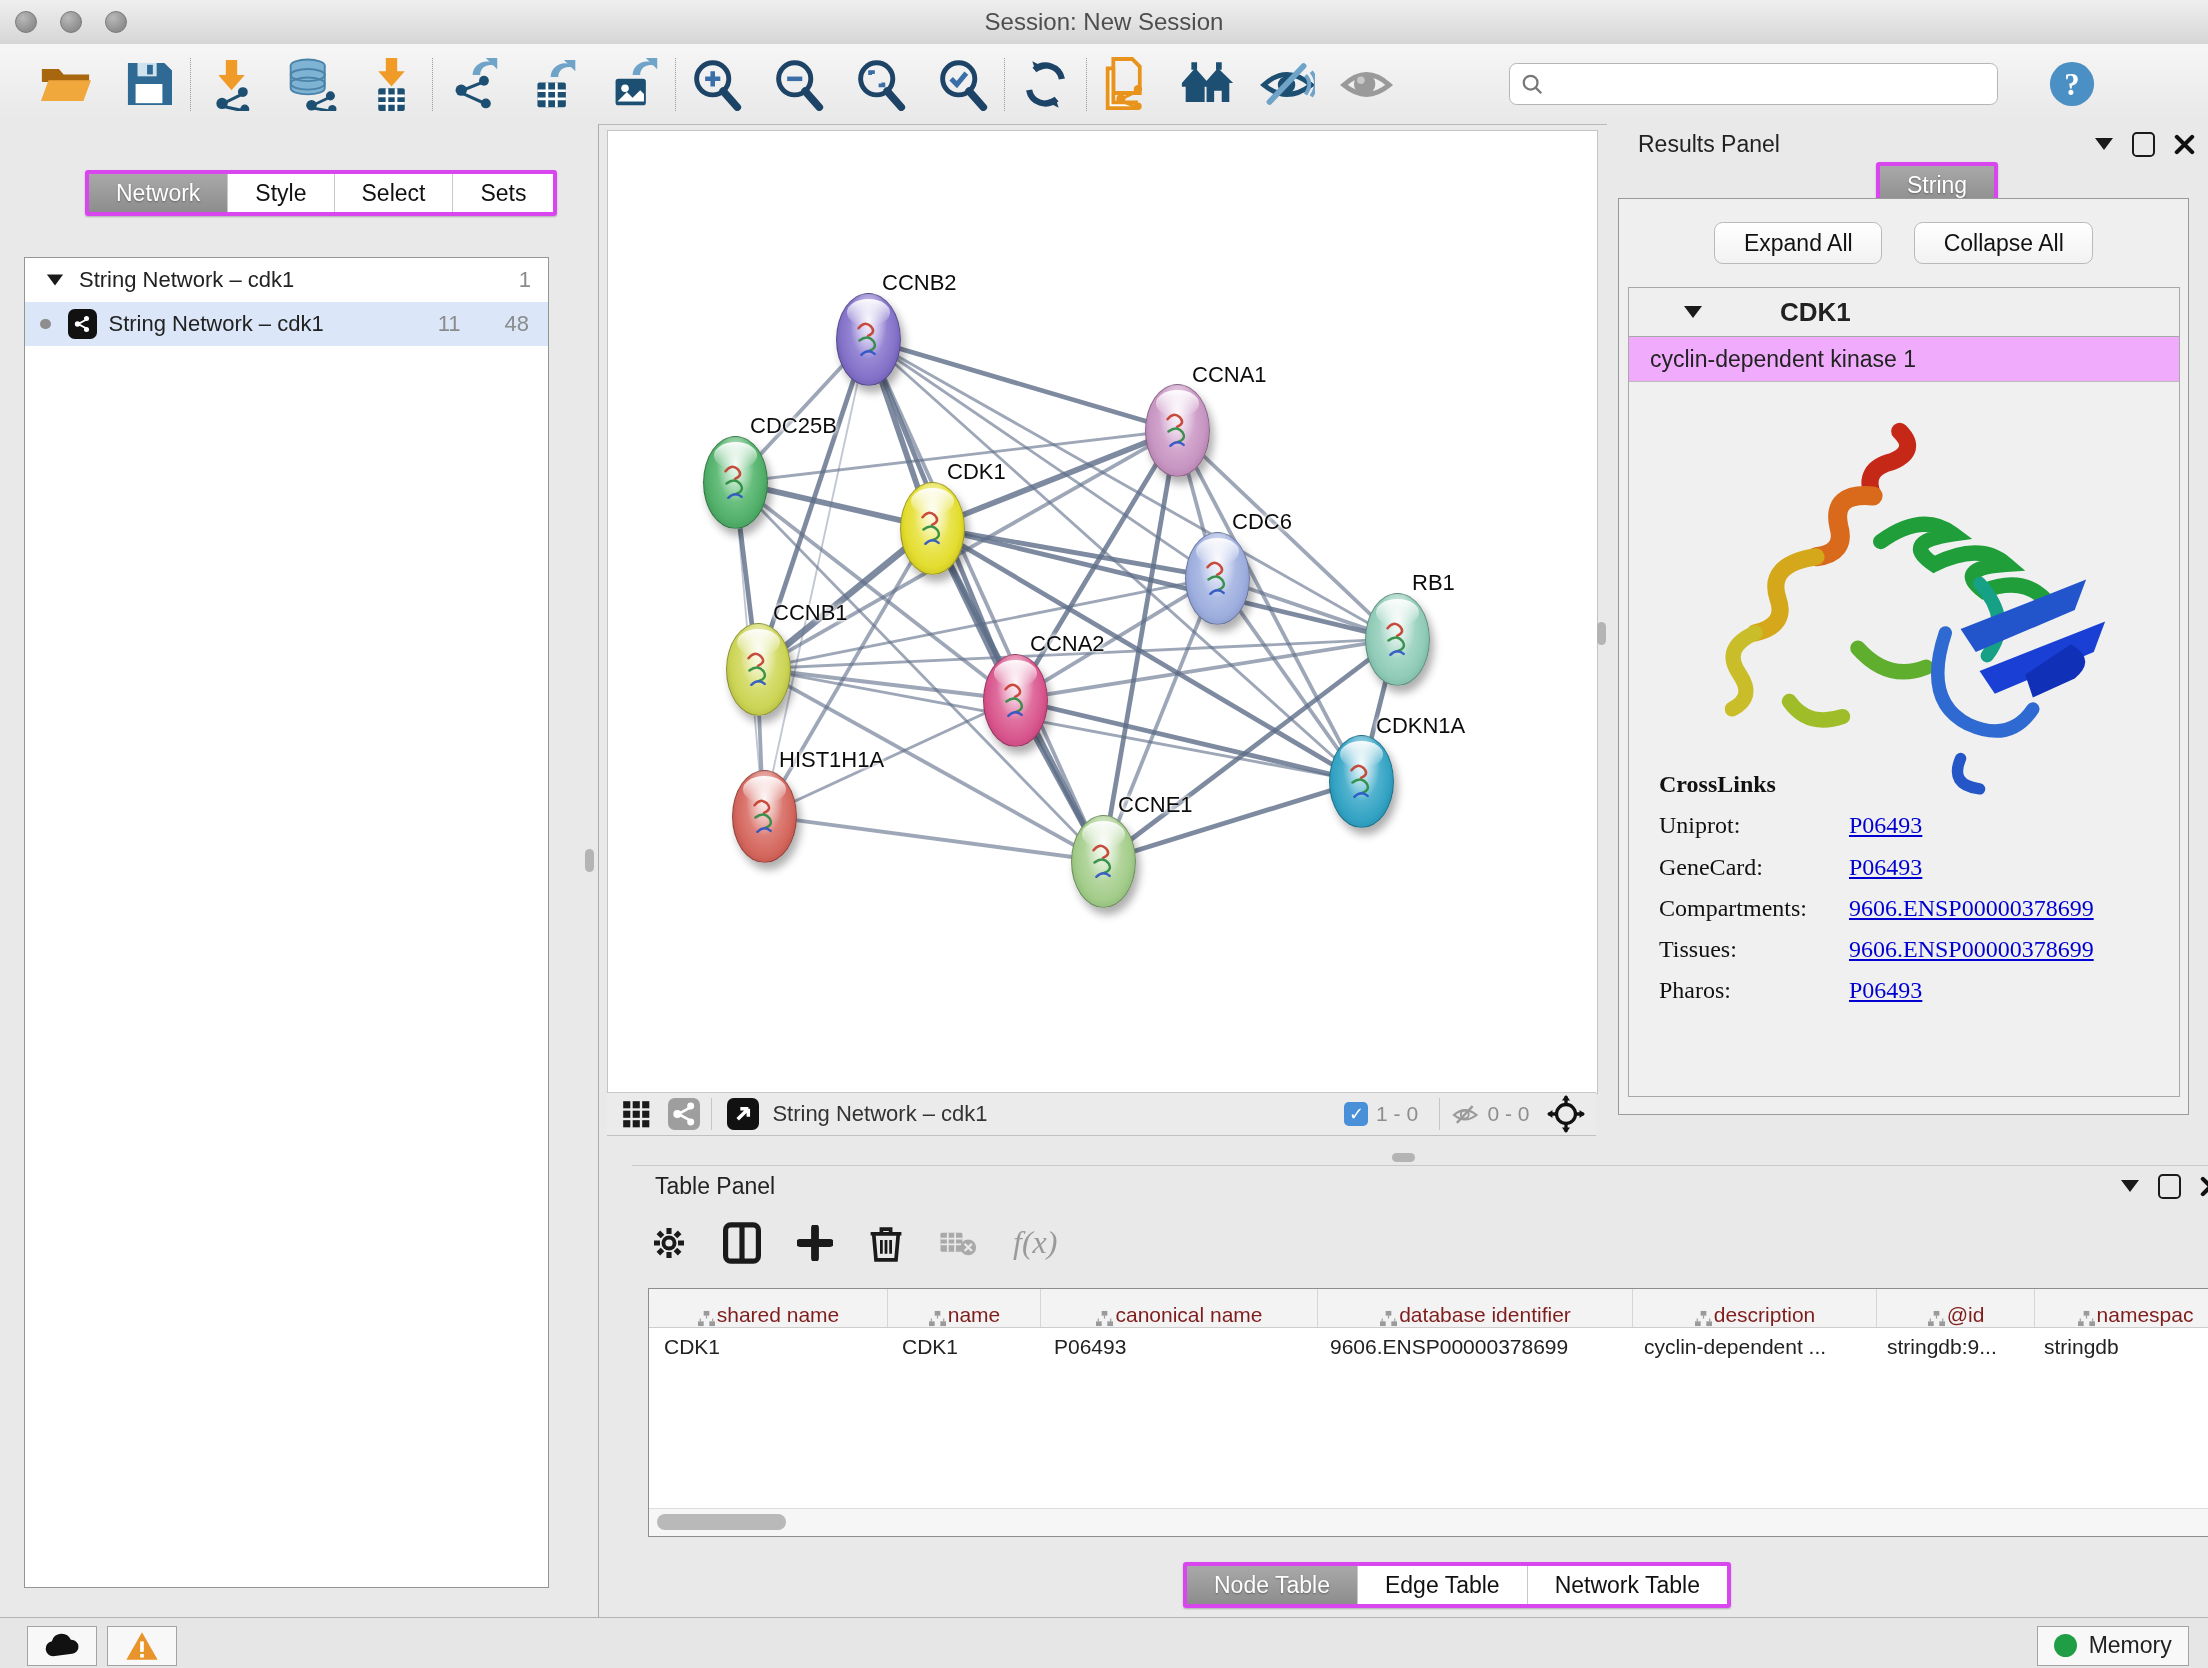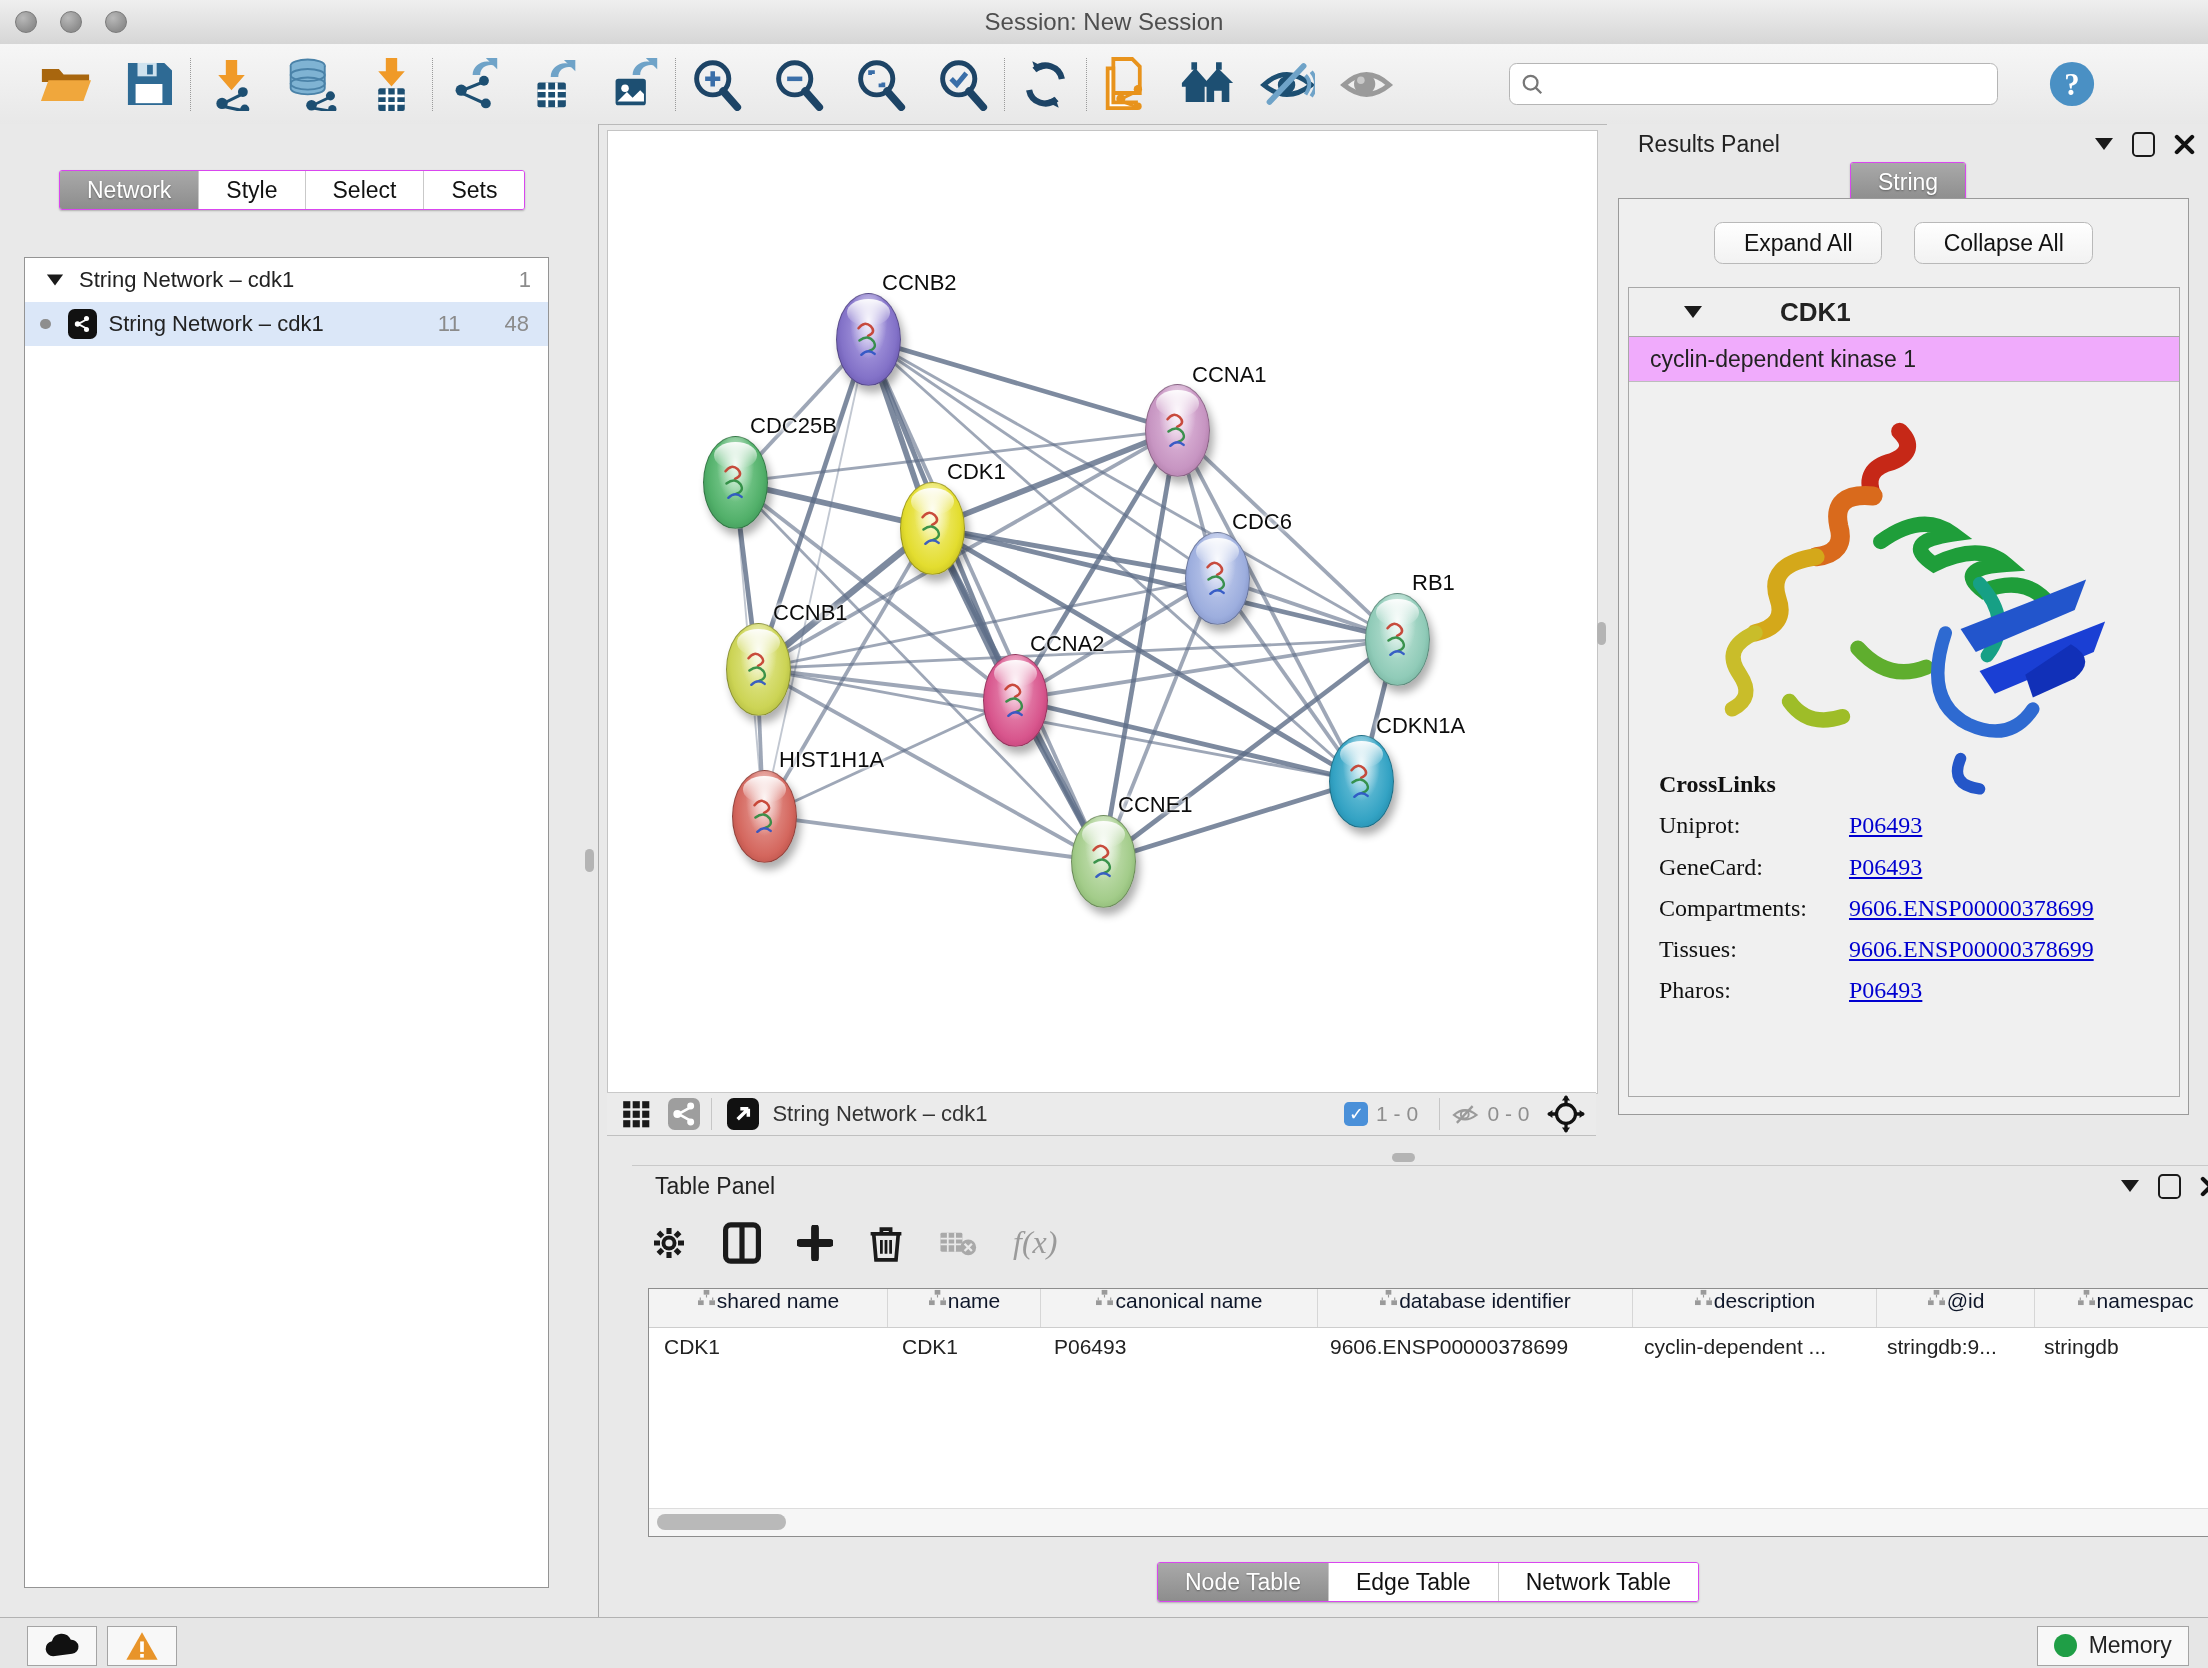--- a/index.html
+++ b/index.html
@@ -26,21 +26,21 @@
   .searchbox input{border:none;outline:none;font-size:21px;flex:1;background:transparent;
     font-family:"Liberation Sans","DejaVu Sans",sans-serif;}
 
   
   .panel-title{font-size:23px;color:#222;}
   .pc-group{display:flex;align-items:center;gap:19px;}
   .pc-tri{width:0;height:0;border-left:9.5px solid transparent;border-right:9.5px solid transparent;
     border-top:12.4px solid #1a1a1a;}
   .pc-box{width:19px;height:21px;border:2.9px solid #1a1a1a;border-radius:4.8px;}
   .seg{display:inline-flex;border-radius:3px;overflow:hidden;
-    box-shadow:0 1px 1.9px rgba(0,0,0,.25);border:1px solid #d946ef;}
+    box-shadow:0 1px 1.9px rgba(0,0,0,.25);border:4px solid #d946ef;margin-left:26px;}
   .seg .tab{padding:0 27px;height:38px;line-height:38px;font-size:23px;background:#fff;
     color:#111;border-right:1px solid #c9c9c9;cursor:default;white-space:nowrap;}
   .seg .tab:last-child{border-right:none;}
   .seg .tab.active{background:linear-gradient(#a9a9a9,#8d8d8d);color:#fff;text-shadow:0 1px 1.9px rgba(0,0,0,.35);}
 
   
   .ctrl{left:0;top:124px;width:598px;height:1493px;background:#e9e9e9;border-right:1px solid #ababab;}
   .ctrl-head{position:absolute;left:0;top:0;width:100%;height:40px;display:flex;align-items:center;}
   .netlist{position:absolute;left:24px;top:133px;width:523px;height:1329px;background:#fff;border:1px solid #949494;}
   .nl-row{height:44px;display:flex;align-items:center;font-size:22px;}
@@ -77,21 +77,21 @@
   .xl-row{display:flex;margin-top:14.3px;}
   .xl-label{width:190px;}
   .xl-link{color:#0000d0;text-decoration:underline;}
 
   
   .tpanel{left:632px;top:1165px;width:1602px;height:452px;background:#e9e9e9;border-top:1px solid #c9c9c9;}
   .tp-head{position:absolute;left:0;top:0;width:100%;height:40px;display:flex;align-items:center;}
   .tp-tools{position:absolute;left:19px;top:49px;height:55px;display:flex;align-items:center;gap:36px;}
   .tablebox{position:absolute;left:16px;top:122px;width:1579px;height:247px;border:1.9px solid #8d8d8d;background:#fff;}
   .thead{display:flex;height:38px;background:#f3f3f3;border-bottom:1px solid #cdcdcd;}
-  .th{display:flex;align-items:flex-start;justify-content:center;gap:1px;font-size:21px;color:#0f172a;
+  .th{display:flex;align-items:flex-end;justify-content:center;gap:1px;font-size:21px;color:#7f1d1d;
      border-right:1px solid #d6d6d6;overflow:hidden;white-space:nowrap;flex:0 0 auto;}
   .trow{display:flex;height:38px;}
   .td{font-size:21px;display:flex;align-items:center;padding-left:15px;overflow:hidden;white-space:nowrap;flex:0 0 auto;box-sizing:border-box;}
   .hscroll{position:absolute;left:0;bottom:0;width:100%;height:27px;background:#f6f6f6;border-top:1px solid #ddd;}
   .hthumb{position:absolute;left:7.6px;top:4.8px;width:129px;height:16px;border-radius:8.6px;background:#b9b9b9;}
   .tp-tabs{position:absolute;left:525px;top:396px;}
 
   
   .statusbar{left:0;top:1617px;width:2208px;height:51px;background:#e6e6e6;border-top:1px solid #b2b2b2;}
   .sb-btn{position:absolute;top:7.6px;height:38px;border:1.9px solid #a4a4a4;background:#f8f8f8;

